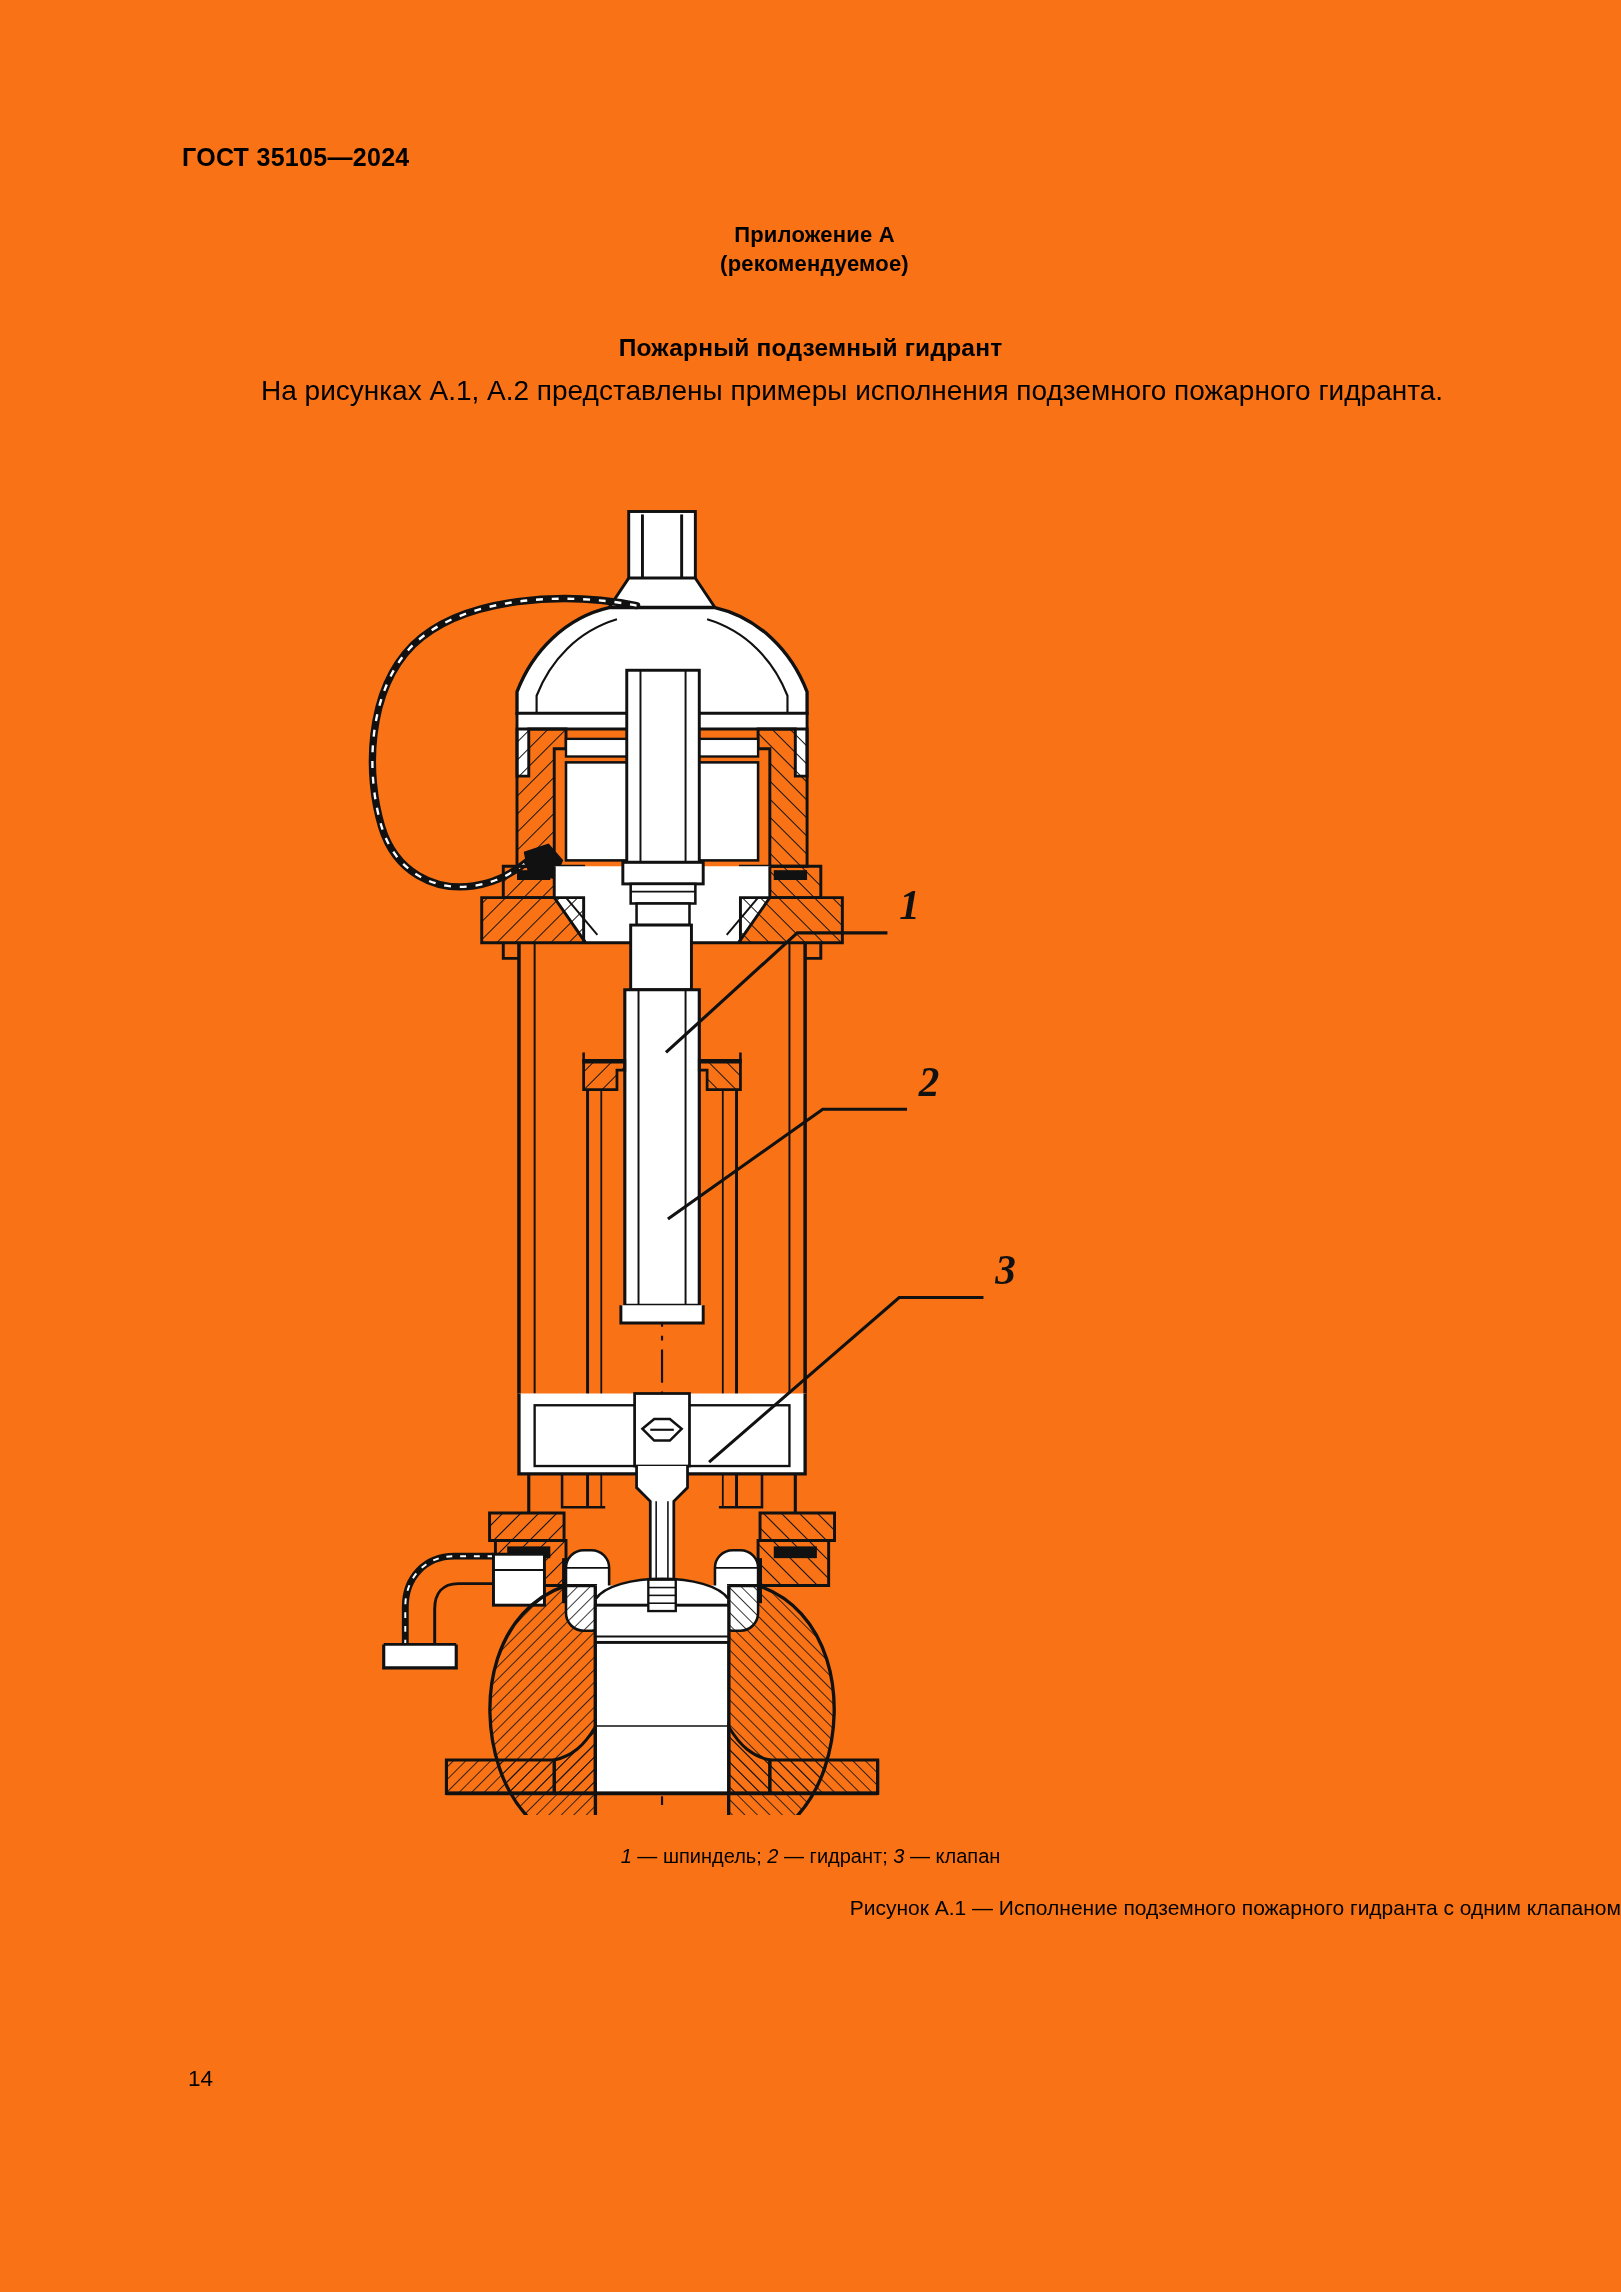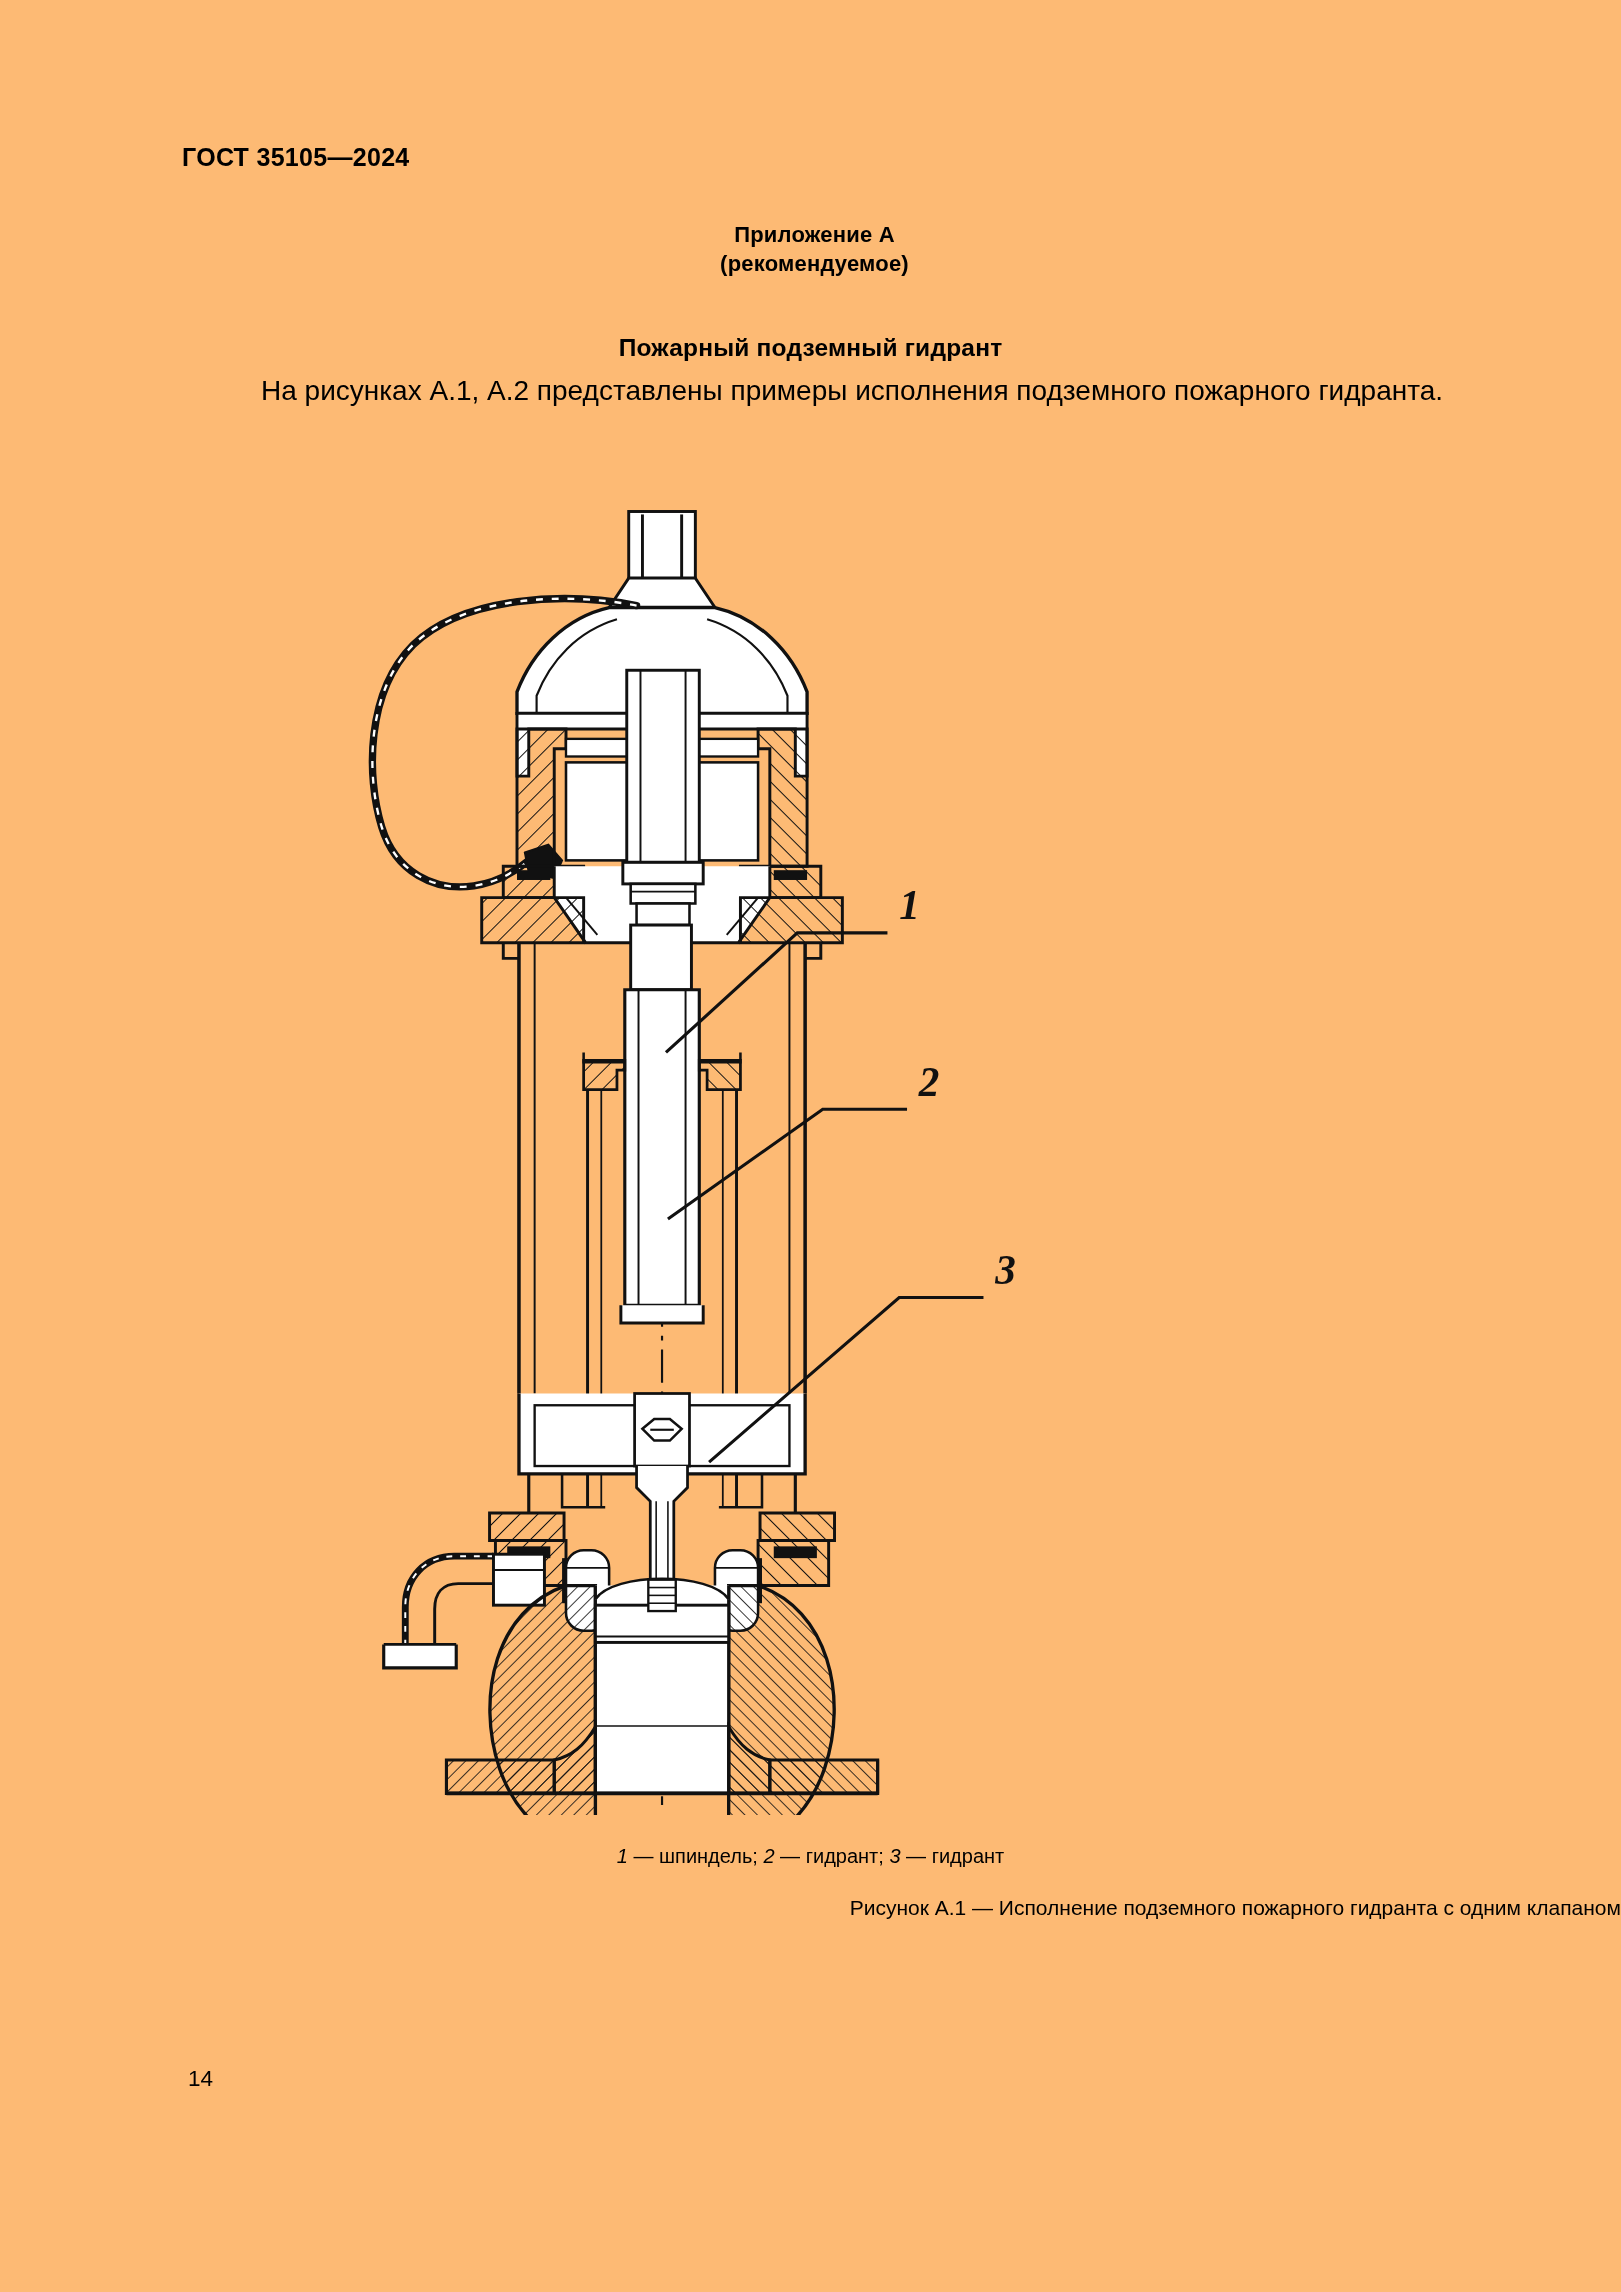--- a/index.html
+++ b/index.html
@@ -9,21 +9,21 @@
     background: #ffffff;
   }
   body {
     font-family: "Liberation Sans", sans-serif;
     color: #000000;
   }
   .page {
     position: relative;
     width: 1621px;
     height: 2293px;
-    background: #fdba74;
+    background: #f97316;
     overflow: hidden;
     box-sizing: border-box;
   }
 
   
   .running-header {
     position: absolute;
     left: 182px;
     top: 143px;
     font-size: 25px;
@@ -338,21 +338,21 @@
 
       <text x="640" y="446" font-family="Liberation Serif, serif" font-style="italic" font-weight="bold" font-size="42" fill="#111111">1</text>
       <text x="660" y="626" font-family="Liberation Serif, serif" font-style="italic" font-weight="bold" font-size="42" fill="#111111">2</text>
       <text x="738" y="818" font-family="Liberation Serif, serif" font-style="italic" font-weight="bold" font-size="42" fill="#111111">3</text>
     </svg>
   </div>
 
   <div class="figure-legend">
     <span class="idx">1</span><span> — </span><span>шпиндель;</span>
     <span class="idx">2</span><span> — </span><span>гидрант;</span>
-    <span class="idx">3</span><span> — </span><span>гидрант</span>
+    <span class="idx">3</span><span> — </span><span>клапан</span>
   </div>
 
   <div class="figure-caption">Рисунок А.1 — Исполнение подземного пожарного гидранта с одним клапаном</div>
 
   <div class="folio">14</div>
 
 </div>
 
 
 </body></html>

